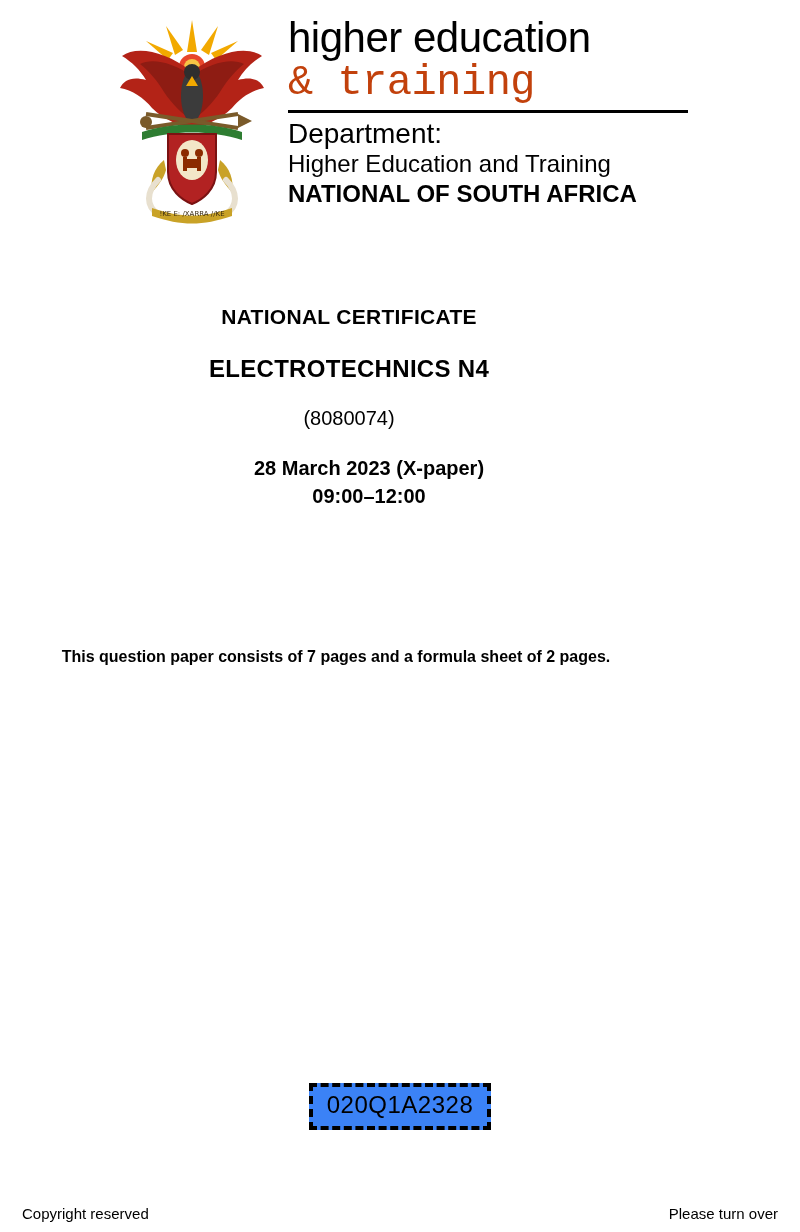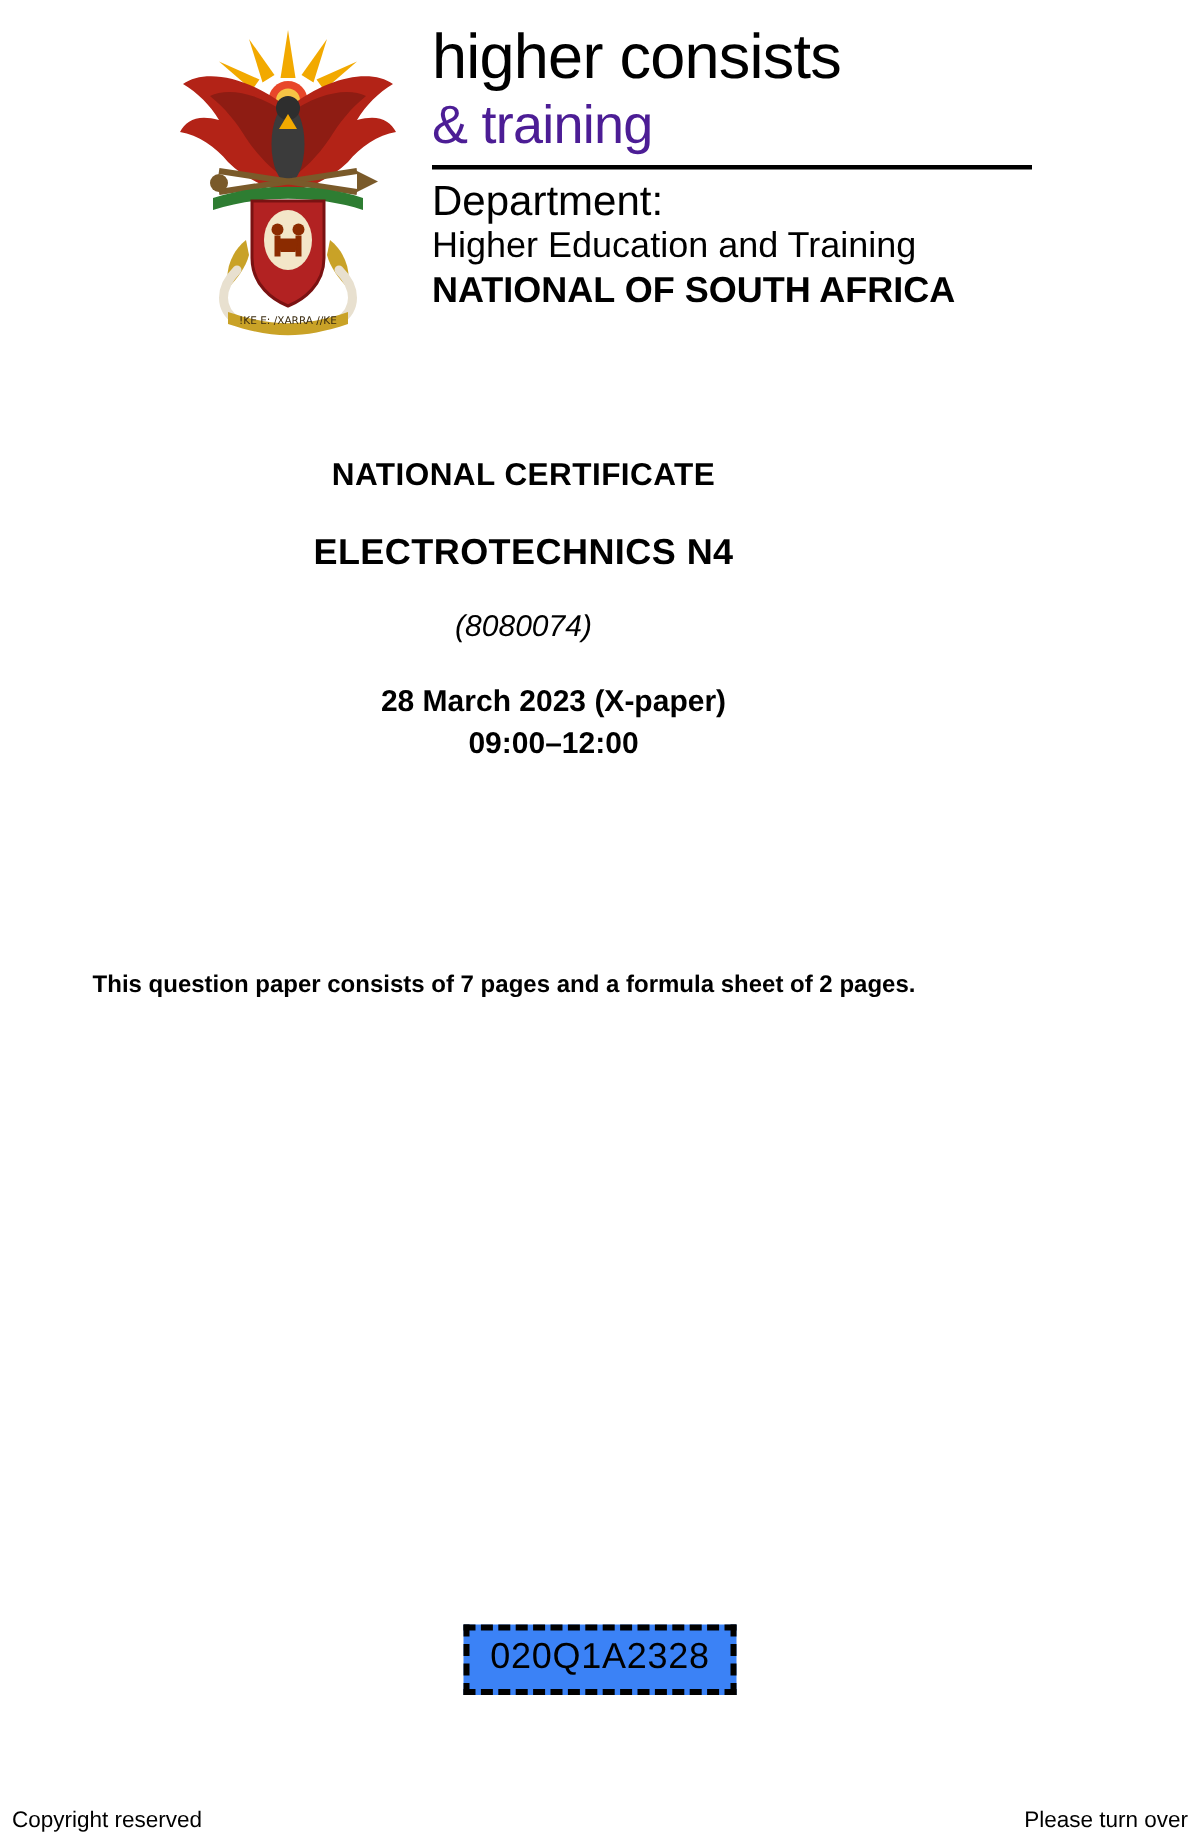--- a/index.html
+++ b/index.html
@@ -43,25 +43,26 @@
     position: relative;
   }
   .dept-title-1 {
     font-size: 42px;
     line-height: 44px;
     letter-spacing: -0.5px;
     font-weight: 400;
     color: #000;
   }
   .dept-title-2 {
-    font-size: 36px;
+    font-size: 42px;
     line-height: 46px;
     letter-spacing: -0.5px;
     font-weight: 400;
-    color: #4c1d95;
+    color: #c2410c;
+    font-family: Liberation Mono, monospace;
   }
   .dept-rule {
     border-bottom: 3px solid #000;
     margin-top: 4px;
     margin-bottom: 6px;
     width: 400px;
   }
   .dept-sub-1 {
     font-size: 28px;
     line-height: 30px;
@@ -95,21 +96,20 @@
   .t-subject {
     font-size: 24px;
     font-weight: 700;
     letter-spacing: 0.3px;
     margin-bottom: 24px;
   }
   .t-code {
     font-size: 20px;
     font-weight: 400;
     margin-bottom: 24px;
-    font-style: italic;
   }
   .t-date {
     font-size: 20px;
     font-weight: 700;
     line-height: 28px;
     padding-left: 40px;
   }
 
   
   .consists {
@@ -139,21 +139,21 @@
     letter-spacing: 0.5px;
     background: #3b82f6;
   }
 
   
   .footer {
     position: absolute;
     bottom: 10px;
     left: 0;
     width: 800px;
-    padding: 0 8px;
+    padding: 0 22px;
     box-sizing: border-box;
     display: flex;
     justify-content: space-between;
     font-size: 15px;
   }
 </style>
 </head>
 <body>
 
 <div class="header">
@@ -209,21 +209,21 @@
 
       <path d="M56 170 C44 182 44 196 56 204" stroke="#e8e0cf" stroke-width="6" fill="none" stroke-linecap="round"></path>
       <path d="M124 170 C136 182 136 196 124 204" stroke="#e8e0cf" stroke-width="6" fill="none" stroke-linecap="round"></path>
 
       <path d="M50 198 C80 208 100 208 130 198 L130 206 C100 216 80 216 50 206 Z" fill="#c9a227"></path>
       <text x="90" y="206" font-family="DejaVu Sans, sans-serif" font-size="7" fill="#3a2b10" text-anchor="middle">!KE E: /XARRA //KE</text>
     </svg>
   </div>
 
   <div class="dept-text">
-    <div class="dept-title-1">higher consists</div>
+    <div class="dept-title-1">higher education</div>
     <div class="dept-title-2">&amp; training</div>
     <div class="dept-rule"></div>
     <div class="dept-sub-1">Department:</div>
     <div class="dept-sub-2">Higher Education and Training</div>
     <div class="dept-sub-3">NATIONAL OF SOUTH AFRICA</div>
   </div>
 </div>
 
 <div class="titles">
   <div class="t-cert">NATIONAL CERTIFICATE</div>

